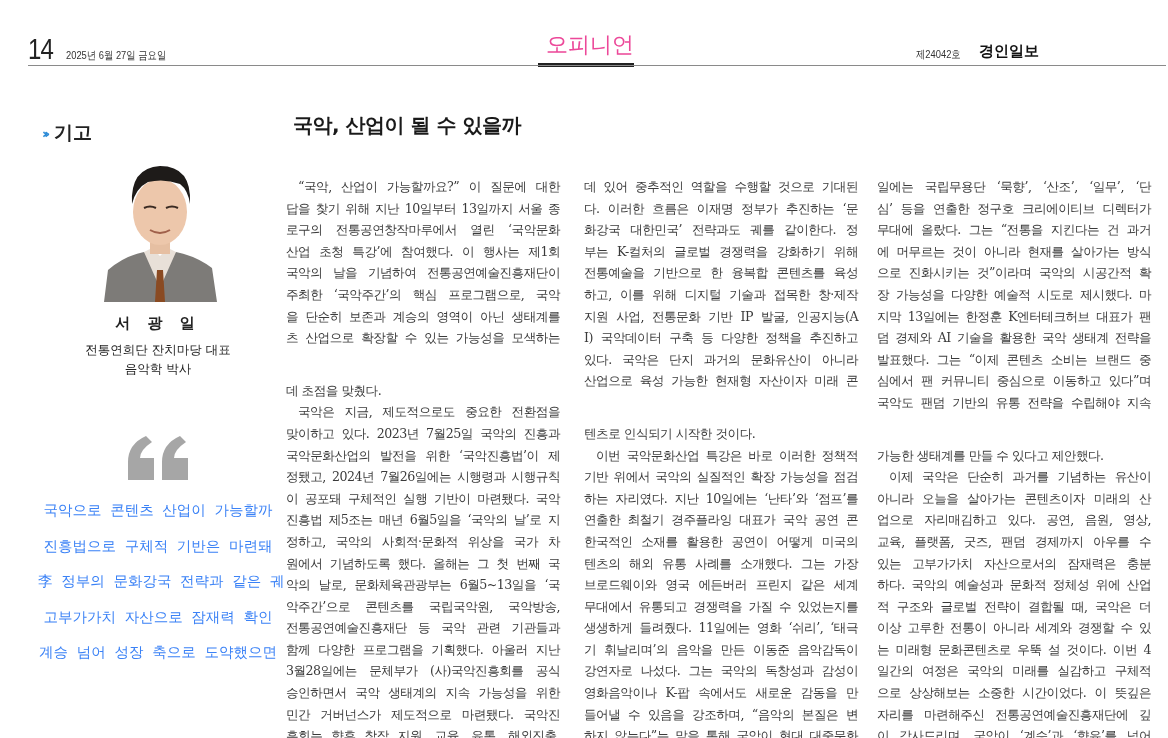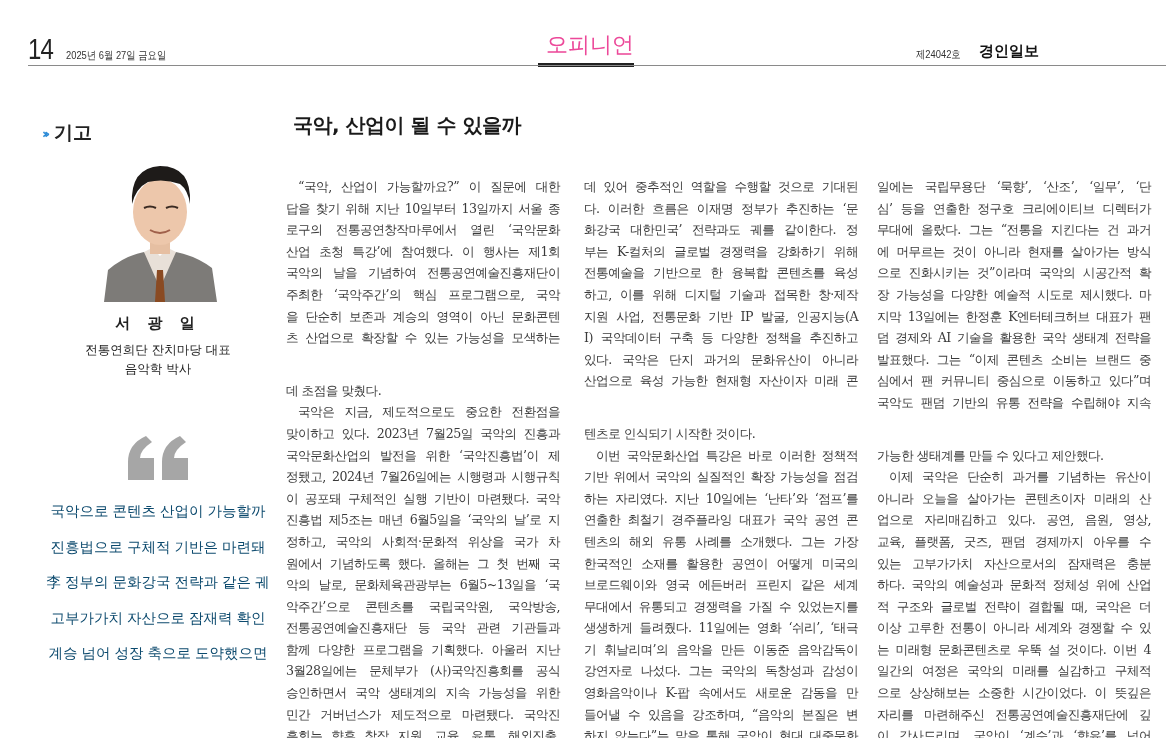--- a/index.html
+++ b/index.html
@@ -28,21 +28,21 @@
   .author-name { position:absolute; left:0; width:240px; top:198px; text-align:center;
                  font-family:"DejaVu Sans", sans-serif; font-size:15px; font-weight:bold; letter-spacing:6px; color:#222; }
   .author-role { position:absolute; left:0; width:240px; top:226px; text-align:center;
                  font-family:"DejaVu Sans", sans-serif; font-size:12.5px; color:#222; }
   .author-degree { position:absolute; left:0; width:240px; top:245px; text-align:center;
                    font-family:"DejaVu Sans", sans-serif; font-size:12.5px; color:#222; }
 
   .quote-icon { position:absolute; left:86px; top:318px; width:70px; height:50px; }
   .pull-quote { position:absolute; left:0; top:378px; width:240px; }
   .pull-quote div { height:35.5px; line-height:35.5px; text-align:center;
-                    font-family:Liberation Sans, sans-serif; font-size:14.5px; color:#0c4a6e; white-space:nowrap; }
+                    font-family:Liberation Mono, monospace; font-size:14.5px; color:#3b82f6; white-space:nowrap; }
 
   .headline { position:absolute; left:293px; top:112px; font-family:"DejaVu Sans", sans-serif;
               font-size:20px; font-weight:bold; color:#1a1a1a; letter-spacing:-0.5px; }
 
   .col { position:absolute; top:176px; width:274px; font-size:12.6px; line-height:21.6px;
          color:#3a3a3a; text-align:justify; letter-spacing:-0.5px; }
   .col div { white-space:nowrap; height:21.6px; text-align-last:justify; }
   .col div.last { text-align-last:left;margin-top:31px; }
   .col div.indent { padding-left:12px; }
   .col1 { left:286px; }
@@ -113,21 +113,21 @@
 
 <div class="headline">국악, 산업이 될 수 있을까</div>
 
 <div class="col col1">
   <div class="indent">“국악, 산업이 가능할까요?” 이 질문에 대한</div>
   <div>답을 찾기 위해 지난 10일부터 13일까지 서울 종</div>
   <div>로구의 전통공연창작마루에서 열린 ‘국악문화</div>
   <div>산업 초청 특강’에 참여했다. 이 행사는 제1회</div>
   <div>국악의 날을 기념하여 전통공연예술진흥재단이</div>
   <div>주최한 ‘국악주간’의 핵심 프로그램으로, 국악</div>
-  <div>을 단순히 보존과 계승의 영역이 아닌 문화콘텐</div>
+  <div>을 단순히 보존과 계승의 영역이 아닌 생태계를</div>
   <div>츠 산업으로 확장할 수 있는 가능성을 모색하는</div>
   <div class="last">데 초점을 맞췄다.</div>
   <div class="indent">국악은 지금, 제도적으로도 중요한 전환점을</div>
   <div>맞이하고 있다. 2023년 7월25일 국악의 진흥과</div>
   <div>국악문화산업의 발전을 위한 ‘국악진흥법’이 제</div>
   <div>정됐고, 2024년 7월26일에는 시행령과 시행규칙</div>
   <div>이 공포돼 구체적인 실행 기반이 마련됐다. 국악</div>
   <div>진흥법 제5조는 매년 6월5일을 ‘국악의 날’로 지</div>
   <div>정하고, 국악의 사회적·문화적 위상을 국가 차</div>
   <div>원에서 기념하도록 했다. 올해는 그 첫 번째 국</div>
@@ -151,22 +151,22 @@
   <div>하고, 이를 위해 디지털 기술과 접목한 창·제작</div>
   <div>지원 사업, 전통문화 기반 IP 발굴, 인공지능(A</div>
   <div>I) 국악데이터 구축 등 다양한 정책을 추진하고</div>
   <div>있다. 국악은 단지 과거의 문화유산이 아니라</div>
   <div>산업으로 육성 가능한 현재형 자산이자 미래 콘</div>
   <div class="last">텐츠로 인식되기 시작한 것이다.</div>
   <div class="indent">이번 국악문화산업 특강은 바로 이러한 정책적</div>
   <div>기반 위에서 국악의 실질적인 확장 가능성을 점검</div>
   <div>하는 자리였다. 지난 10일에는 ‘난타’와 ‘점프’를</div>
   <div>연출한 최철기 경주플라잉 대표가 국악 공연 콘</div>
+  <div>한국적인 소재를 활용한 공연이 어떻게 미국의</div>
   <div>텐츠의 해외 유통 사례를 소개했다. 그는 가장</div>
-  <div>한국적인 소재를 활용한 공연이 어떻게 미국의</div>
   <div>브로드웨이와 영국 에든버러 프린지 같은 세계</div>
   <div>무대에서 유통되고 경쟁력을 가질 수 있었는지를</div>
   <div>생생하게 들려줬다. 11일에는 영화 ‘쉬리’, ‘태극</div>
   <div>기 휘날리며’의 음악을 만든 이동준 음악감독이</div>
   <div>강연자로 나섰다. 그는 국악의 독창성과 감성이</div>
   <div>영화음악이나 K-팝 속에서도 새로운 감동을 만</div>
   <div>들어낼 수 있음을 강조하며, “음악의 본질은 변</div>
   <div>하지 않는다”는 말을 통해 국악이 현대 대중문화</div>
   <div>속에서도 충분히 활용될 수 있음을 역설했다. 12</div>
 </div>

